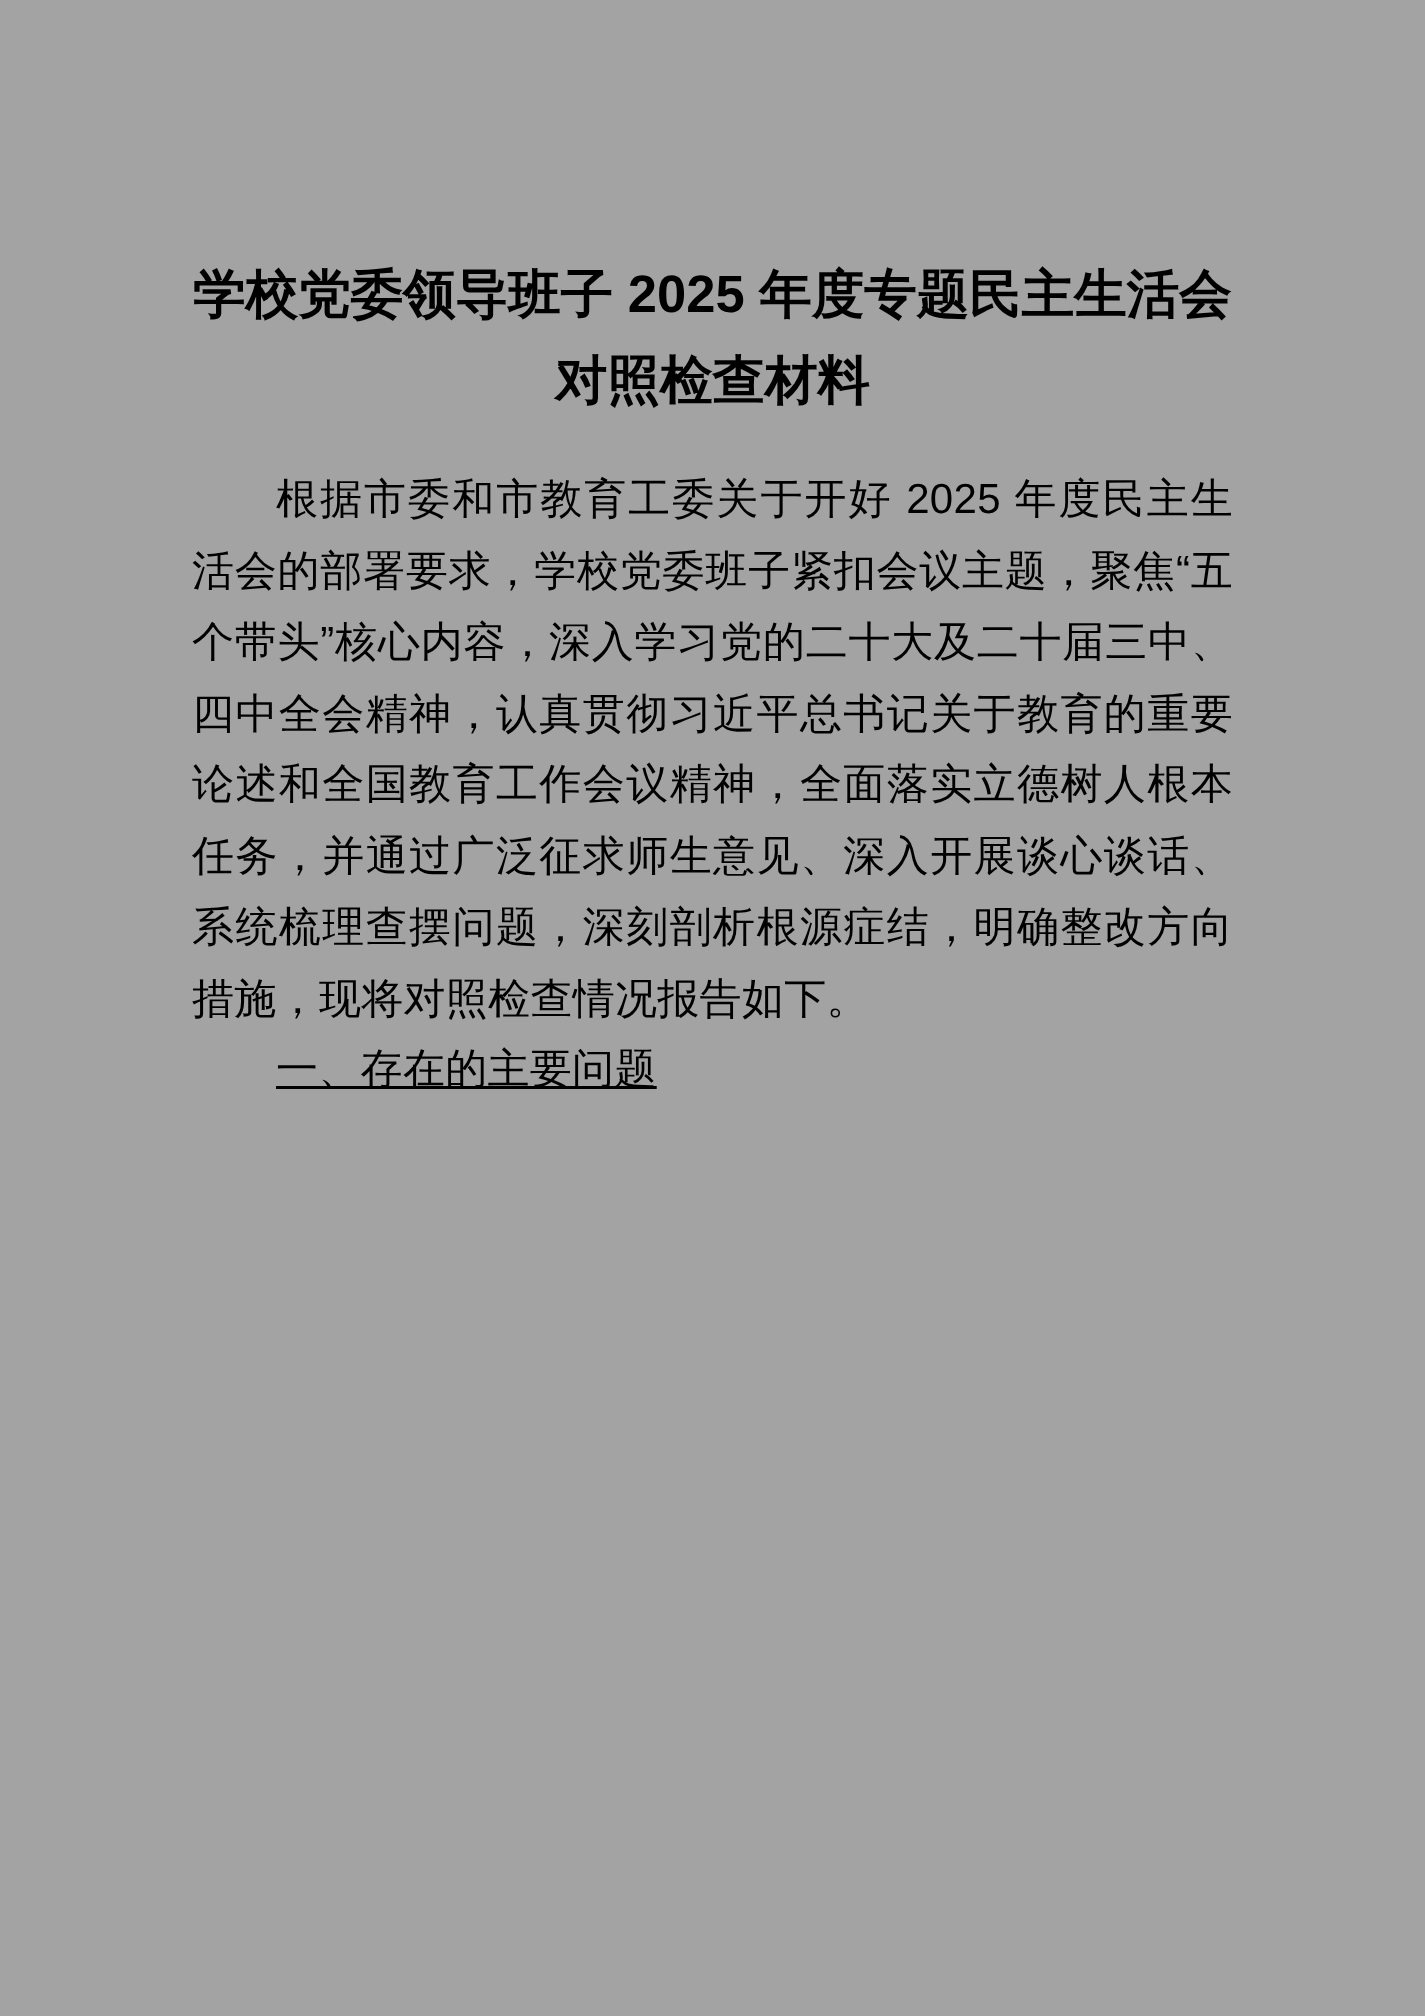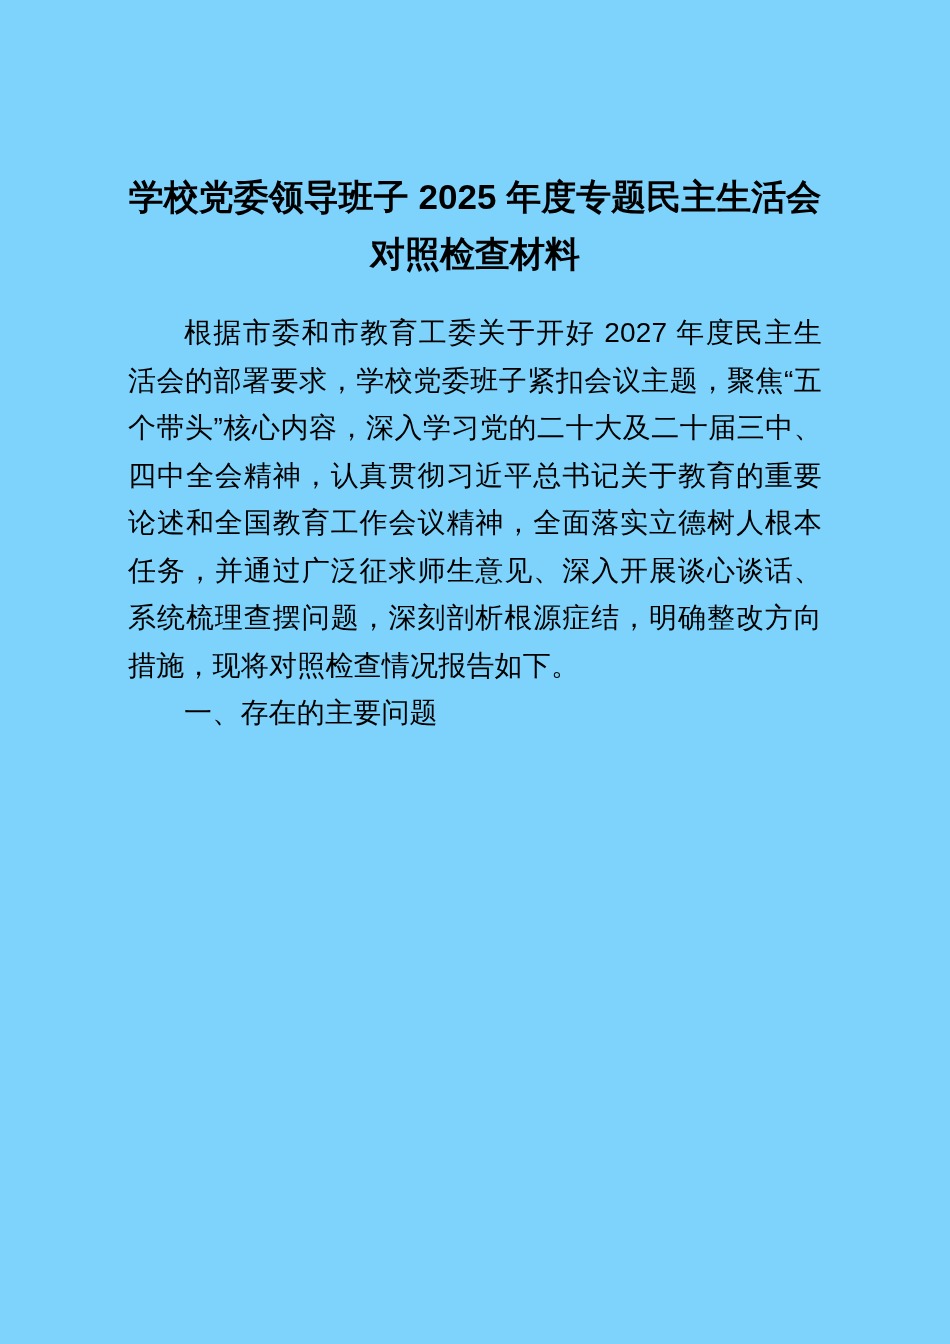--- a/index.html
+++ b/index.html
@@ -4,21 +4,21 @@
 <style>
   html, body {
     margin: 0;
     padding: 0;
     background: #ffffff;
   }
   .page {
     position: relative;
     width: 950px;
     height: 1344px;
-    background: #7dd3fc;
+    background: #a3a3a3;
     box-sizing: border-box;
     overflow: hidden;
     font-family: "Liberation Sans", "DejaVu Sans", sans-serif;
     color: #000000;
   }
   .doc-body {
     position: absolute;
     left: 128px;
     top: 0;
     width: 694px;
@@ -41,32 +41,33 @@
     text-justify: inter-ideograph;
     text-indent: 56px;
     color: #000000;
     letter-spacing: 0.2px;
   }
   .para-first {
     padding-top: 27px;
   }
   .para-gap {
     padding-top: 0px;
+    text-decoration: underline;
   }
   .para:last-child {
     text-align: justify;
   }
 </style>
 </head>
 <body>
 
 <div class="page">
   <div class="doc-body">
 
     <h1 class="doc-title">学校党委领导班子 2025 年度专题民主生活会对照检查材料</h1>
 
-    <p class="para para-first">根据市委和市教育工委关于开好 2027 年度民主生活会的部署要求，学校党委班子紧扣会议主题，聚焦“五个带头”核心内容，深入学习党的二十大及二十届三中、四中全会精神，认真贯彻习近平总书记关于教育的重要论述和全国教育工作会议精神，全面落实立德树人根本任务，并通过广泛征求师生意见、深入开展谈心谈话、系统梳理查摆问题，深刻剖析根源症结，明确整改方向措施，现将对照检查情况报告如下。</p>
+    <p class="para para-first">根据市委和市教育工委关于开好 2025 年度民主生活会的部署要求，学校党委班子紧扣会议主题，聚焦“五个带头”核心内容，深入学习党的二十大及二十届三中、四中全会精神，认真贯彻习近平总书记关于教育的重要论述和全国教育工作会议精神，全面落实立德树人根本任务，并通过广泛征求师生意见、深入开展谈心谈话、系统梳理查摆问题，深刻剖析根源症结，明确整改方向措施，现将对照检查情况报告如下。</p>
 
     <p class="para para-gap">一、存在的主要问题</p>
 
 
   </div>
 </div>
 
 </body></html>

